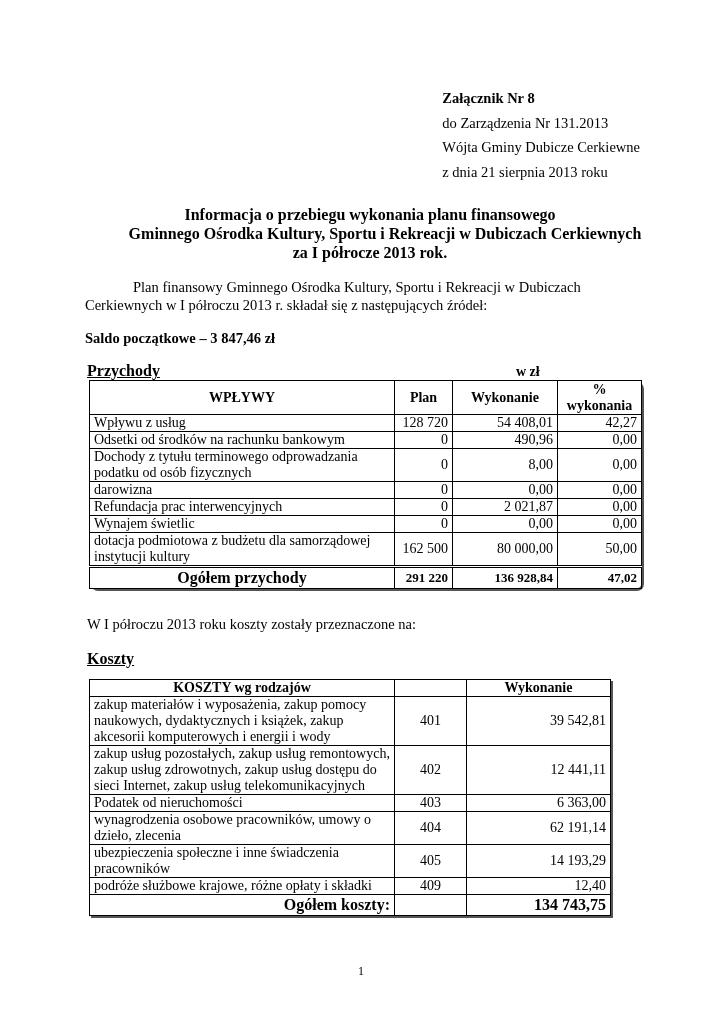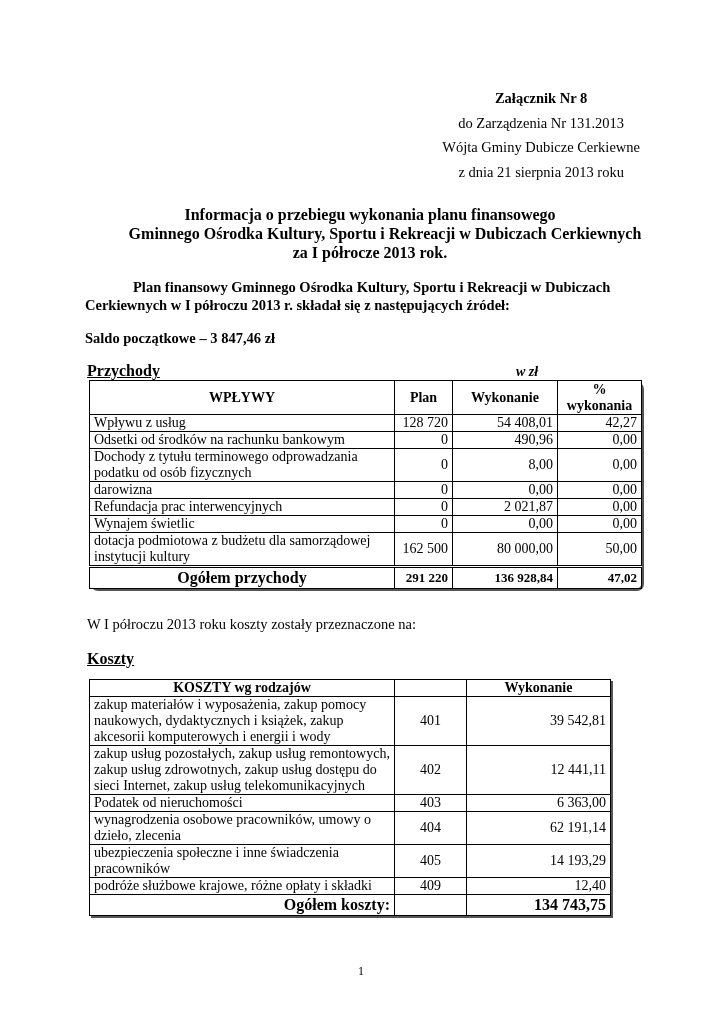--- a/index.html
+++ b/index.html
@@ -1,32 +1,32 @@
 <!DOCTYPE html>
 <html><head>
 <meta charset="utf-8">
 <style>
   html, body { margin: 0; padding: 0; background: #ffffff; }
   body { width: 724px; height: 1024px; position: relative; overflow: hidden;
          font-family: "Liberation Serif", "DejaVu Serif", serif; color: #000; }
   .page { position: absolute; left: 0; top: 0; width: 724px; height: 1024px; }
 
-  .hdr { position: absolute; right: 84px; top: 86px; text-align: center; font-size: 14.5px; line-height: 24.5px; }
+  .hdr { position: absolute; right: 84px; top: 86px; text-align: left; font-size: 14.5px; line-height: 24.5px; }
   .hdr .b { font-weight: bold; }
 
   .title { position: absolute; left: 80px; width: 580px; top: 205px; text-align: center; font-weight: bold; font-size: 16px; line-height: 19px; }
   .title .l2 { padding-left: 30px; white-space: nowrap; }
 
-  .intro { position: absolute; left: 85px; width: 560px; top: 278px; font-size: 14.5px; line-height: 18px; font-weight: bold; }
+  .intro { position: absolute; left: 85px; width: 560px; top: 278px; font-size: 14.5px; line-height: 18px; }
   .intro .ind { padding-left: 48px; }
 
   .saldo { position: absolute; left: 85px; top: 330px; font-weight: bold; font-size: 14.5px; }
 
   .sec { position: absolute; left: 87px; font-weight: bold; font-size: 16px; text-decoration: underline; text-align: center; }
-  .wzl { position: absolute; left: 516px; top: 364px; font-weight: bold; font-size: 14px; font-style: italic; }
+  .wzl { position: absolute; left: 516px; top: 364px; font-weight: bold; font-size: 14px; }
 
   table { border-collapse: collapse; font-size: 14px; position: absolute; }
   td, th { border: 1px solid #000; padding: 0 4px; line-height: 16px; }
   th { font-weight: bold; }
 
   #inc { left: 89px; top: 380px; width: 553px; border-radius: 7px; }
   #inc col.c1 { width: 305px; } #inc col.c2 { width: 58px; } #inc col.c3 { width: 105px; }
   #inc th { height: 33px; font-size: 14px; }
   #inc td.n { text-align: right; }
   #inc tr.total td { border-top: 3px double #000; font-weight: bold; height: 20px; font-size: 13px; }

